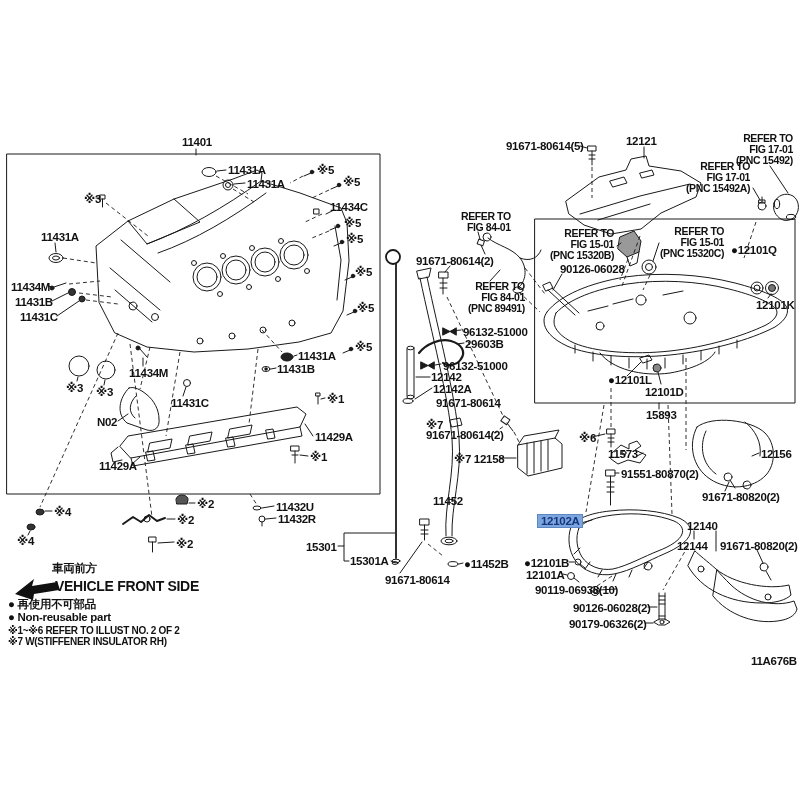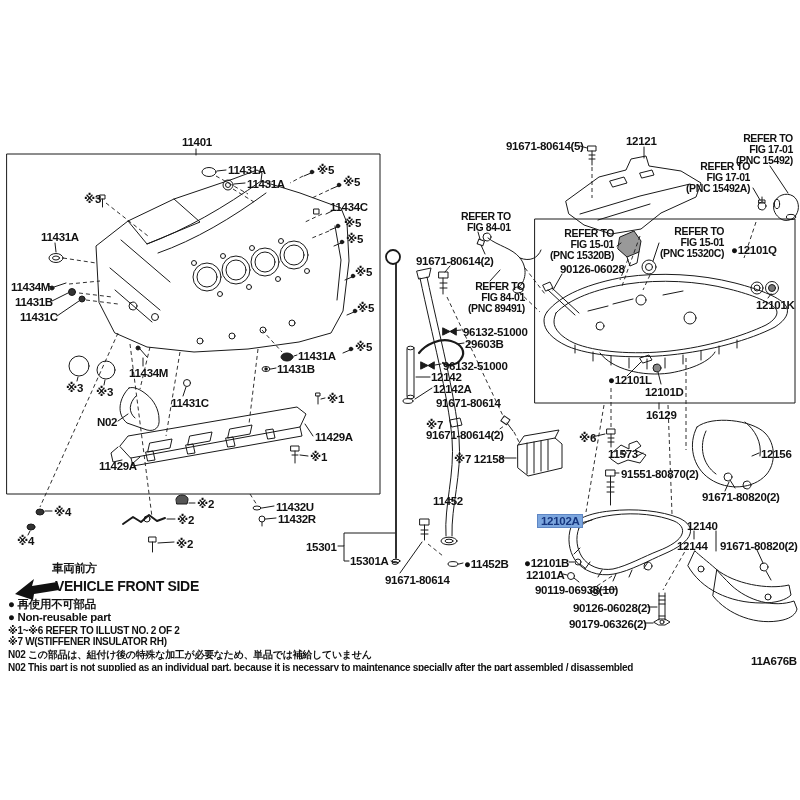--- a/index.html
+++ b/index.html
@@ -465,21 +465,21 @@
 <div class="lbl" style="left:465px;top:338px">29603B</div>
 <div class="lbl" style="left:443px;top:360px">96132-51000</div>
 <div class="lbl" style="left:431px;top:371px">12142</div>
 <div class="lbl" style="left:433px;top:383px">12142A</div>
 <div class="lbl" style="left:436px;top:397px">91671-80614</div>
 <div class="lbl" style="left:426px;top:419px">※7</div>
 <div class="lbl" style="left:426px;top:429px">91671-80614(2)</div>
 <div class="lbl" style="left:454px;top:453px">※7 12158</div>
 <div class="lbl" style="left:608px;top:374px">●12101L</div>
 <div class="lbl" style="left:645px;top:386px">12101D</div>
-<div class="lbl" style="left:646px;top:409px">16129</div>
+<div class="lbl" style="left:646px;top:409px">15893</div>
 <div class="lbl" style="left:579px;top:432px">※6</div>
 <div class="lbl" style="left:608px;top:448px">11573</div>
 <div class="lbl" style="left:621px;top:468px">91551-80870(2)</div>
 <div class="lbl" style="left:761px;top:448px">12156</div>
 <div class="lbl" style="left:702px;top:491px">91671-80820(2)</div>
 <div class="lbl hl" style="left:538px;top:515px">12102A</div>
 <div class="lbl" style="left:687px;top:520px">12140</div>
 <div class="lbl" style="left:677px;top:540px">12144</div>
 <div class="lbl" style="left:720px;top:540px">91671-80820(2)</div>
 <div class="lbl" style="left:524px;top:557px">●12101B</div>
@@ -487,17 +487,15 @@
 <div class="lbl" style="left:535px;top:584px">90119-06938(10)</div>
 <div class="lbl" style="left:573px;top:602px">90126-06028(2)</div>
 <div class="lbl" style="left:569px;top:618px">90179-06326(2)</div>
 
 <div class="lbl" style="left:52px;top:562px">車両前方</div>
 <div class="lbl en-dir" style="left:55px;top:579px">VEHICLE FRONT SIDE</div>
 <div class="lbl" style="left:8px;top:598px">● 再使用不可部品</div>
 <div class="lbl big" style="left:8px;top:611px">● Non-reusable part</div>
 <div class="lbl ft" style="left:8px;top:626px">※1~※6 REFER TO ILLUST NO. 2 OF 2</div>
 <div class="lbl ft" style="left:8px;top:637px">※7 W(STIFFENER INSULATOR RH)</div>
-<div class="lbl ft" style="left:8px;top:650px">N02 この部品は、組付け後の特殊な加工が必要なため、単品では補給していません</div>
-<div class="lbl ft" style="left:8px;top:663px">N02 This part is not supplied as an individual part, because it is necessary to maintenance specially after the part assembled / disassembled</div>
 <div class="lbl" style="left:751px;top:655px">11A676B</div>
 
 </div>
 
 </body></html>

